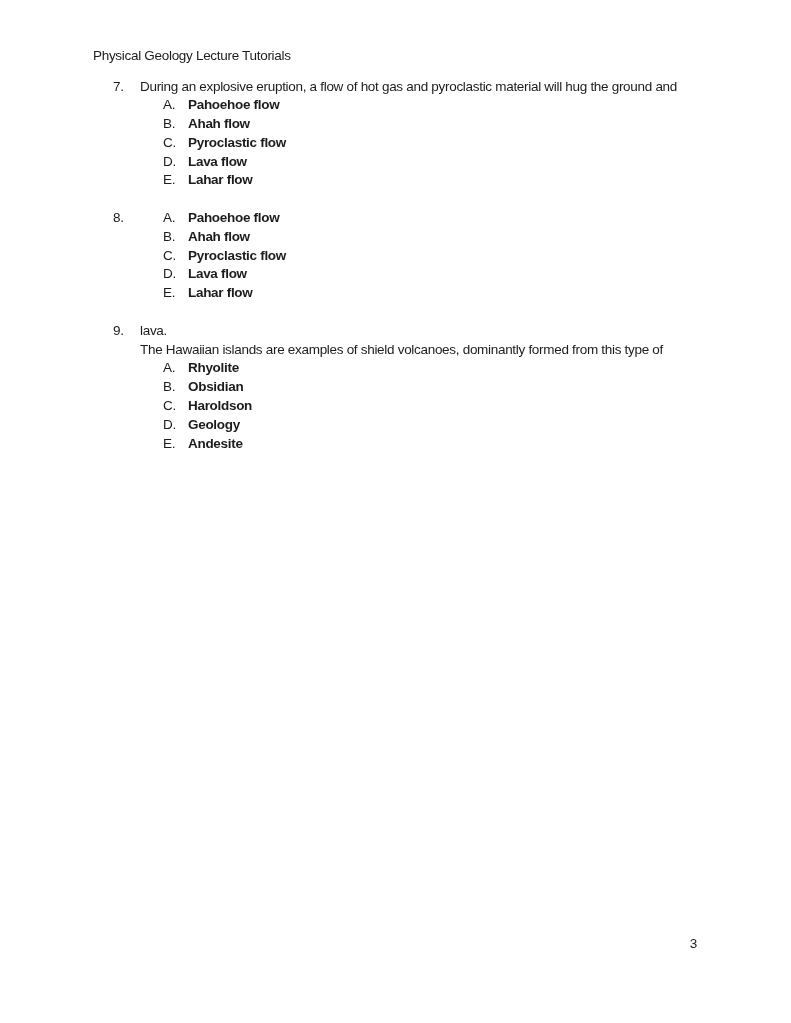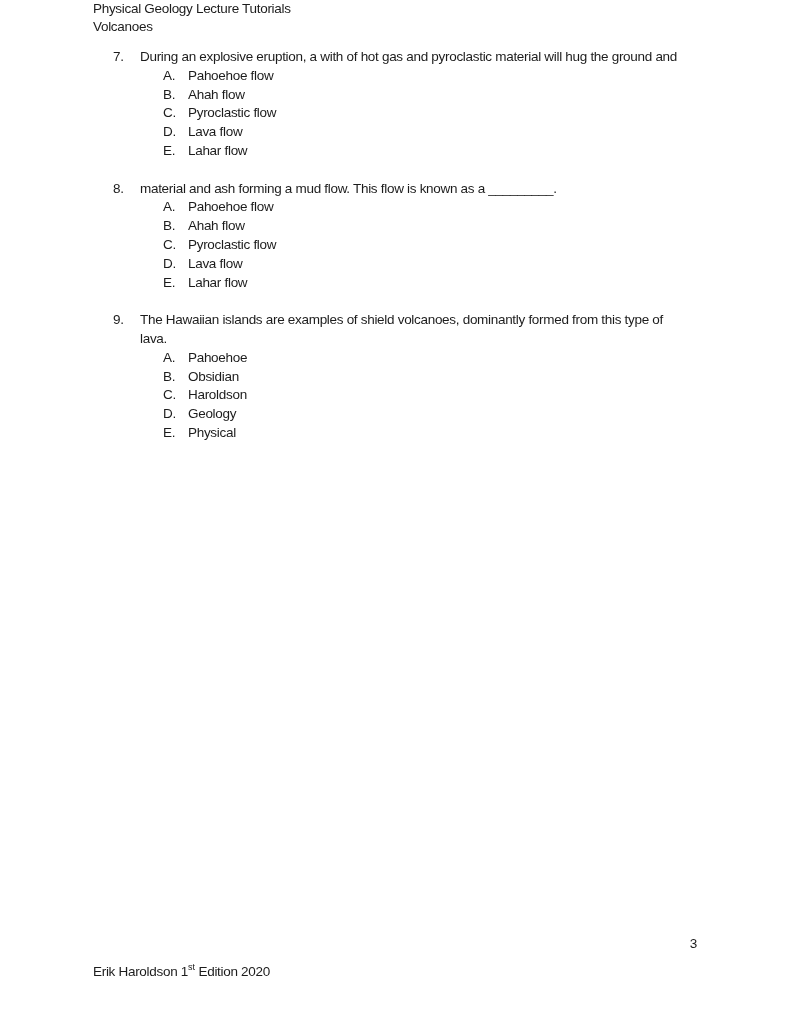--- a/index.html
+++ b/index.html
@@ -10,20 +10,21 @@
   .page {
     position: relative;
     width: 791px;
     height: 1023px;
     background: #ffffff;
     font-family: "Liberation Sans", sans-serif;
     font-size: 13.5px;
     letter-spacing: -0.3px;
     color: #1c1c1c;
     box-sizing: border-box;
+    padding-top: 47px;
     overflow: hidden;
   }
   .doc-header {
     margin-left: 93px;
     line-height: 17.5px;
   }
   .questions {
     margin-left: 113px;
     margin-top: 13px;
   }
@@ -47,20 +48,21 @@
   }
   .option {
     display: flex;
   }
   .opt-letter {
     width: 25px;
     flex: 0 0 25px;
   }
   .opt-text {
     white-space: nowrap;
+    font-weight: bold;
   }
   .page-number {
     position: absolute;
     top: 936px;
     right: 94px;
     line-height: 16px;
   }
   .footer-author {
     position: absolute;
     top: 959px;
@@ -72,29 +74,28 @@
     letter-spacing: 0;
   }
 </style>
 </head>
 <body>
 
 <div class="page">
 
   <div class="doc-header">
     <div>Physical Geology Lecture Tutorials</div>
-    <div>Volcanoes</div>
   </div>
 
   <div class="questions">
 
     <div class="question">
       <div class="q-num">7.</div>
       <div class="q-body">
-        <div class="q-line">During an explosive eruption, a with of hot gas and pyroclastic material will hug the ground and</div>
+        <div class="q-line">During an explosive eruption, a flow of hot gas and pyroclastic material will hug the ground and</div>
         <div class="options">
           <div class="option">
             <span class="opt-letter">A.</span>
             <span class="opt-text">Pahoehoe flow</span>
           </div>
           <div class="option">
             <span class="opt-letter">B.</span>
             <span class="opt-text">Ahah flow</span>
           </div>
           <div class="option">
@@ -109,21 +110,20 @@
             <span class="opt-letter">E.</span>
             <span class="opt-text">Lahar flow</span>
           </div>
         </div>
       </div>
     </div>
 
     <div class="question">
       <div class="q-num">8.</div>
       <div class="q-body">
-        <div class="q-line">material and ash forming a mud flow. This flow is known as a _________.</div>
         <div class="options">
           <div class="option">
             <span class="opt-letter">A.</span>
             <span class="opt-text">Pahoehoe flow</span>
           </div>
           <div class="option">
             <span class="opt-letter">B.</span>
             <span class="opt-text">Ahah flow</span>
           </div>
           <div class="option">
@@ -138,46 +138,45 @@
             <span class="opt-letter">E.</span>
             <span class="opt-text">Lahar flow</span>
           </div>
         </div>
       </div>
     </div>
 
     <div class="question">
       <div class="q-num">9.</div>
       <div class="q-body">
+        <div class="q-line">lava.</div>
         <div class="q-line">The Hawaiian islands are examples of shield volcanoes, dominantly formed from this type of</div>
-        <div class="q-line">lava.</div>
         <div class="options">
           <div class="option">
             <span class="opt-letter">A.</span>
-            <span class="opt-text">Pahoehoe</span>
+            <span class="opt-text">Rhyolite</span>
           </div>
           <div class="option">
             <span class="opt-letter">B.</span>
             <span class="opt-text">Obsidian</span>
           </div>
           <div class="option">
             <span class="opt-letter">C.</span>
             <span class="opt-text">Haroldson</span>
           </div>
           <div class="option">
             <span class="opt-letter">D.</span>
             <span class="opt-text">Geology</span>
           </div>
           <div class="option">
             <span class="opt-letter">E.</span>
-            <span class="opt-text">Physical</span>
+            <span class="opt-text">Andesite</span>
           </div>
         </div>
       </div>
     </div>
 
   </div>
 
   <div class="page-number">3</div>
 
-  <div class="footer-author"><span>Erik Haroldson 1</span><sup>st</sup><span> Edition 2020</span></div>
 
 </div>
 
 </body></html>

